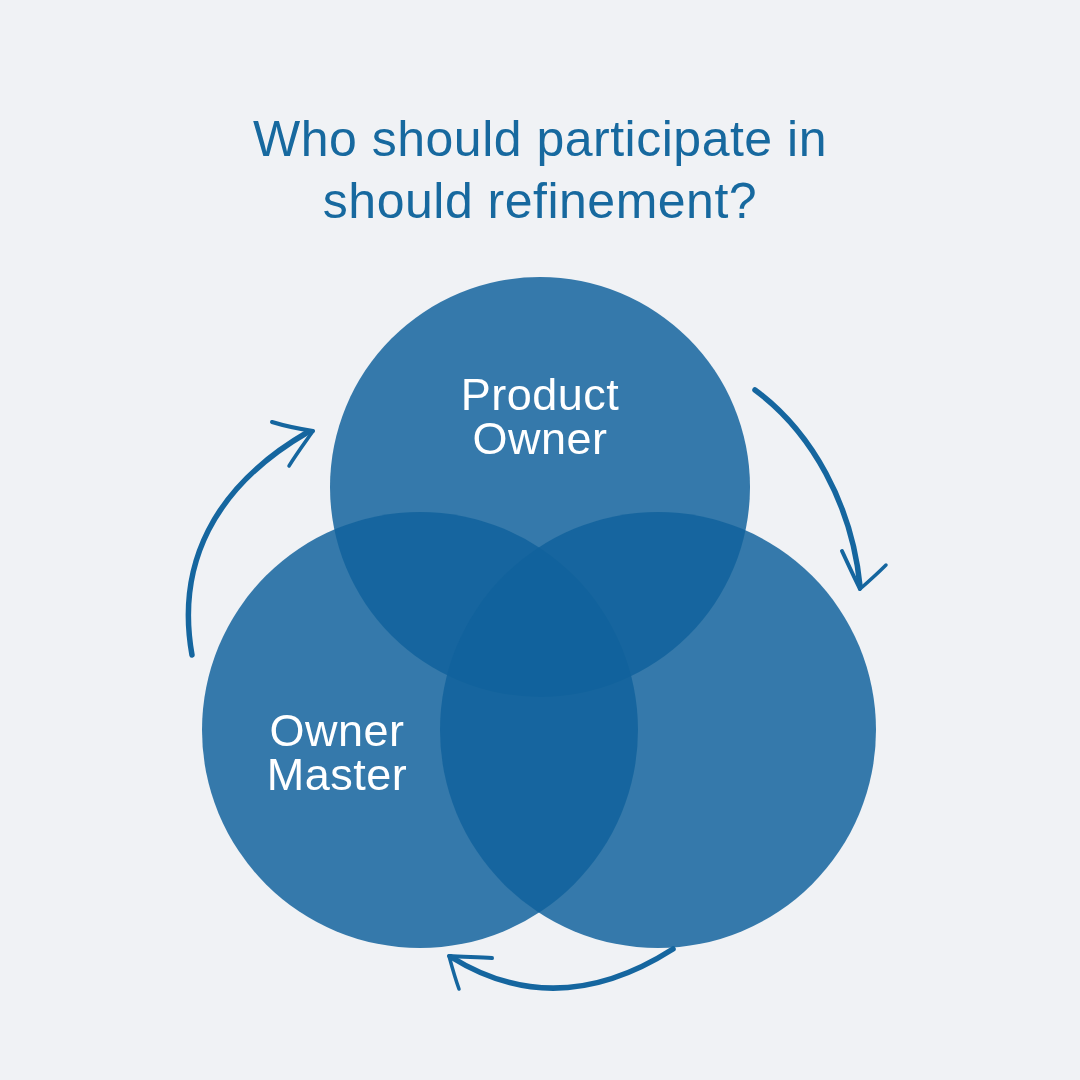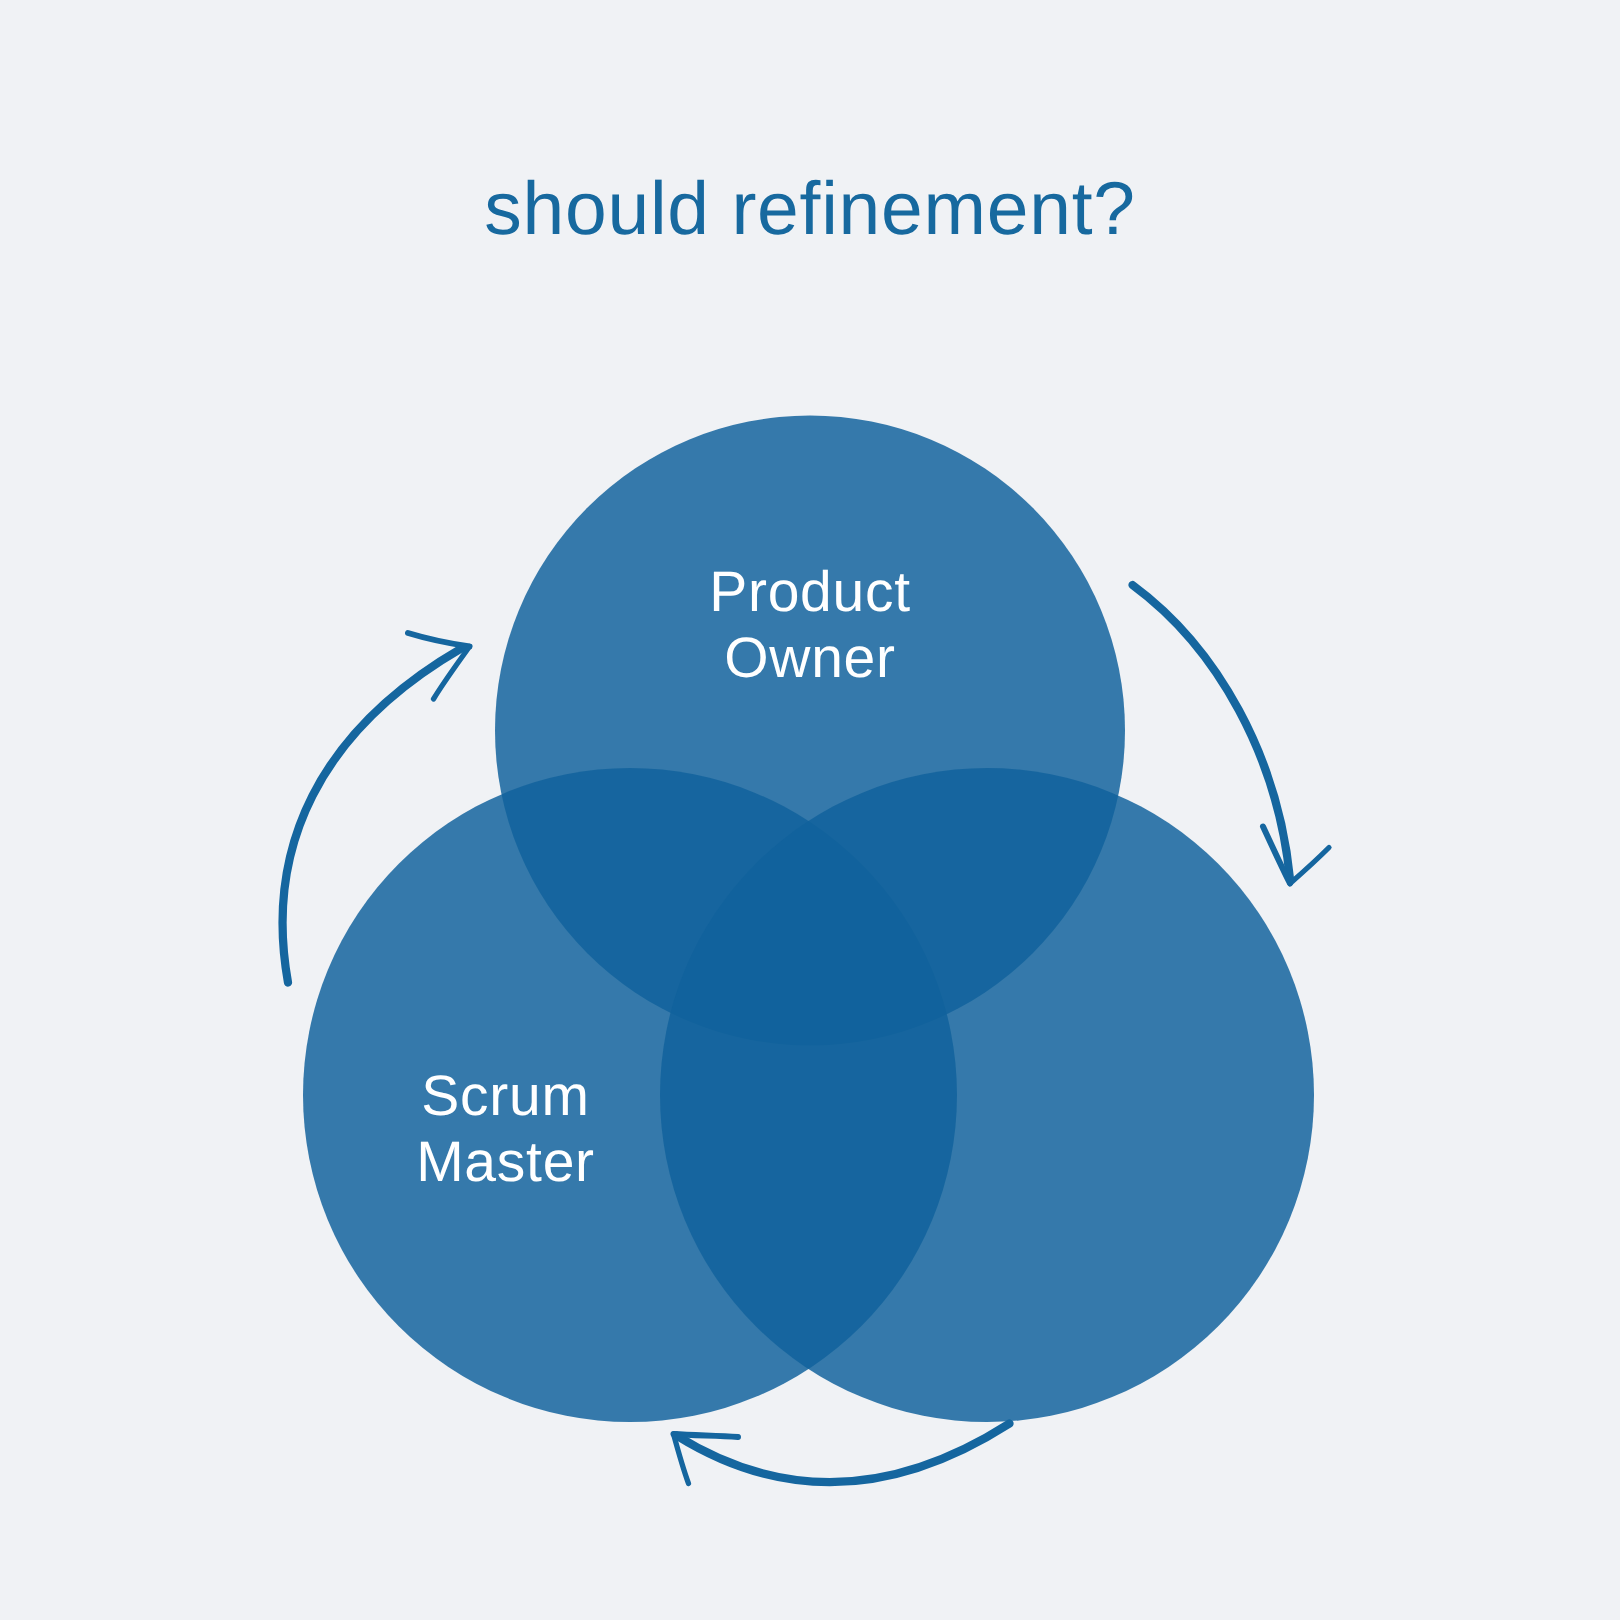--- a/index.html
+++ b/index.html
@@ -47,21 +47,21 @@
   .circle-right {
     left: 440px;
     top: 512px;
     width: 436px;
     height: 436px;
   }
   .venn-label {
     position: absolute;
     transform: translate(-50%, -50%);
     color: #ffffff;
-    font-size: 38px;
+    font-size: 45px;
     line-height: 44px;
     text-align: center;
     font-weight: 400;
     letter-spacing: 0.5px;
   }
   .label-product-owner {
     left: 540px;
     top: 417px;
     width: 180px;
   }
@@ -90,29 +90,30 @@
     stroke-linecap: round;
     stroke-linejoin: round;
   }
 </style>
 </head>
 <body>
 
 <div class="page">
 
   <div class="title">
+    <div>Who should participate in</div>
     <div>should refinement?</div>
   </div>
 
   <div class="venn-circle circle-top"></div>
   <div class="venn-circle circle-left"></div>
   <div class="venn-circle circle-right"></div>
 
   <div class="venn-label label-product-owner">Product Owner</div>
-  <div class="venn-label label-scrum-master">Scrum Master</div>
+  <div class="venn-label label-scrum-master">Owner Master</div>
 
   <svg class="arrows-overlay" viewBox="0 0 1080 1080" xmlns="http://www.w3.org/2000/svg">
 
     <g>
       <path class="arrow-stroke" stroke-width="5.5" d="M 192 655 C 176 565, 213 487, 308 432"></path>
       <path class="arrow-stroke" stroke-width="4" d="M 272 422 C 285 426, 300 429, 313 431"></path>
       <path class="arrow-stroke" stroke-width="3.5" d="M 289 466 C 297 453, 306 441, 313 431"></path>
     </g>
 
     <g>

